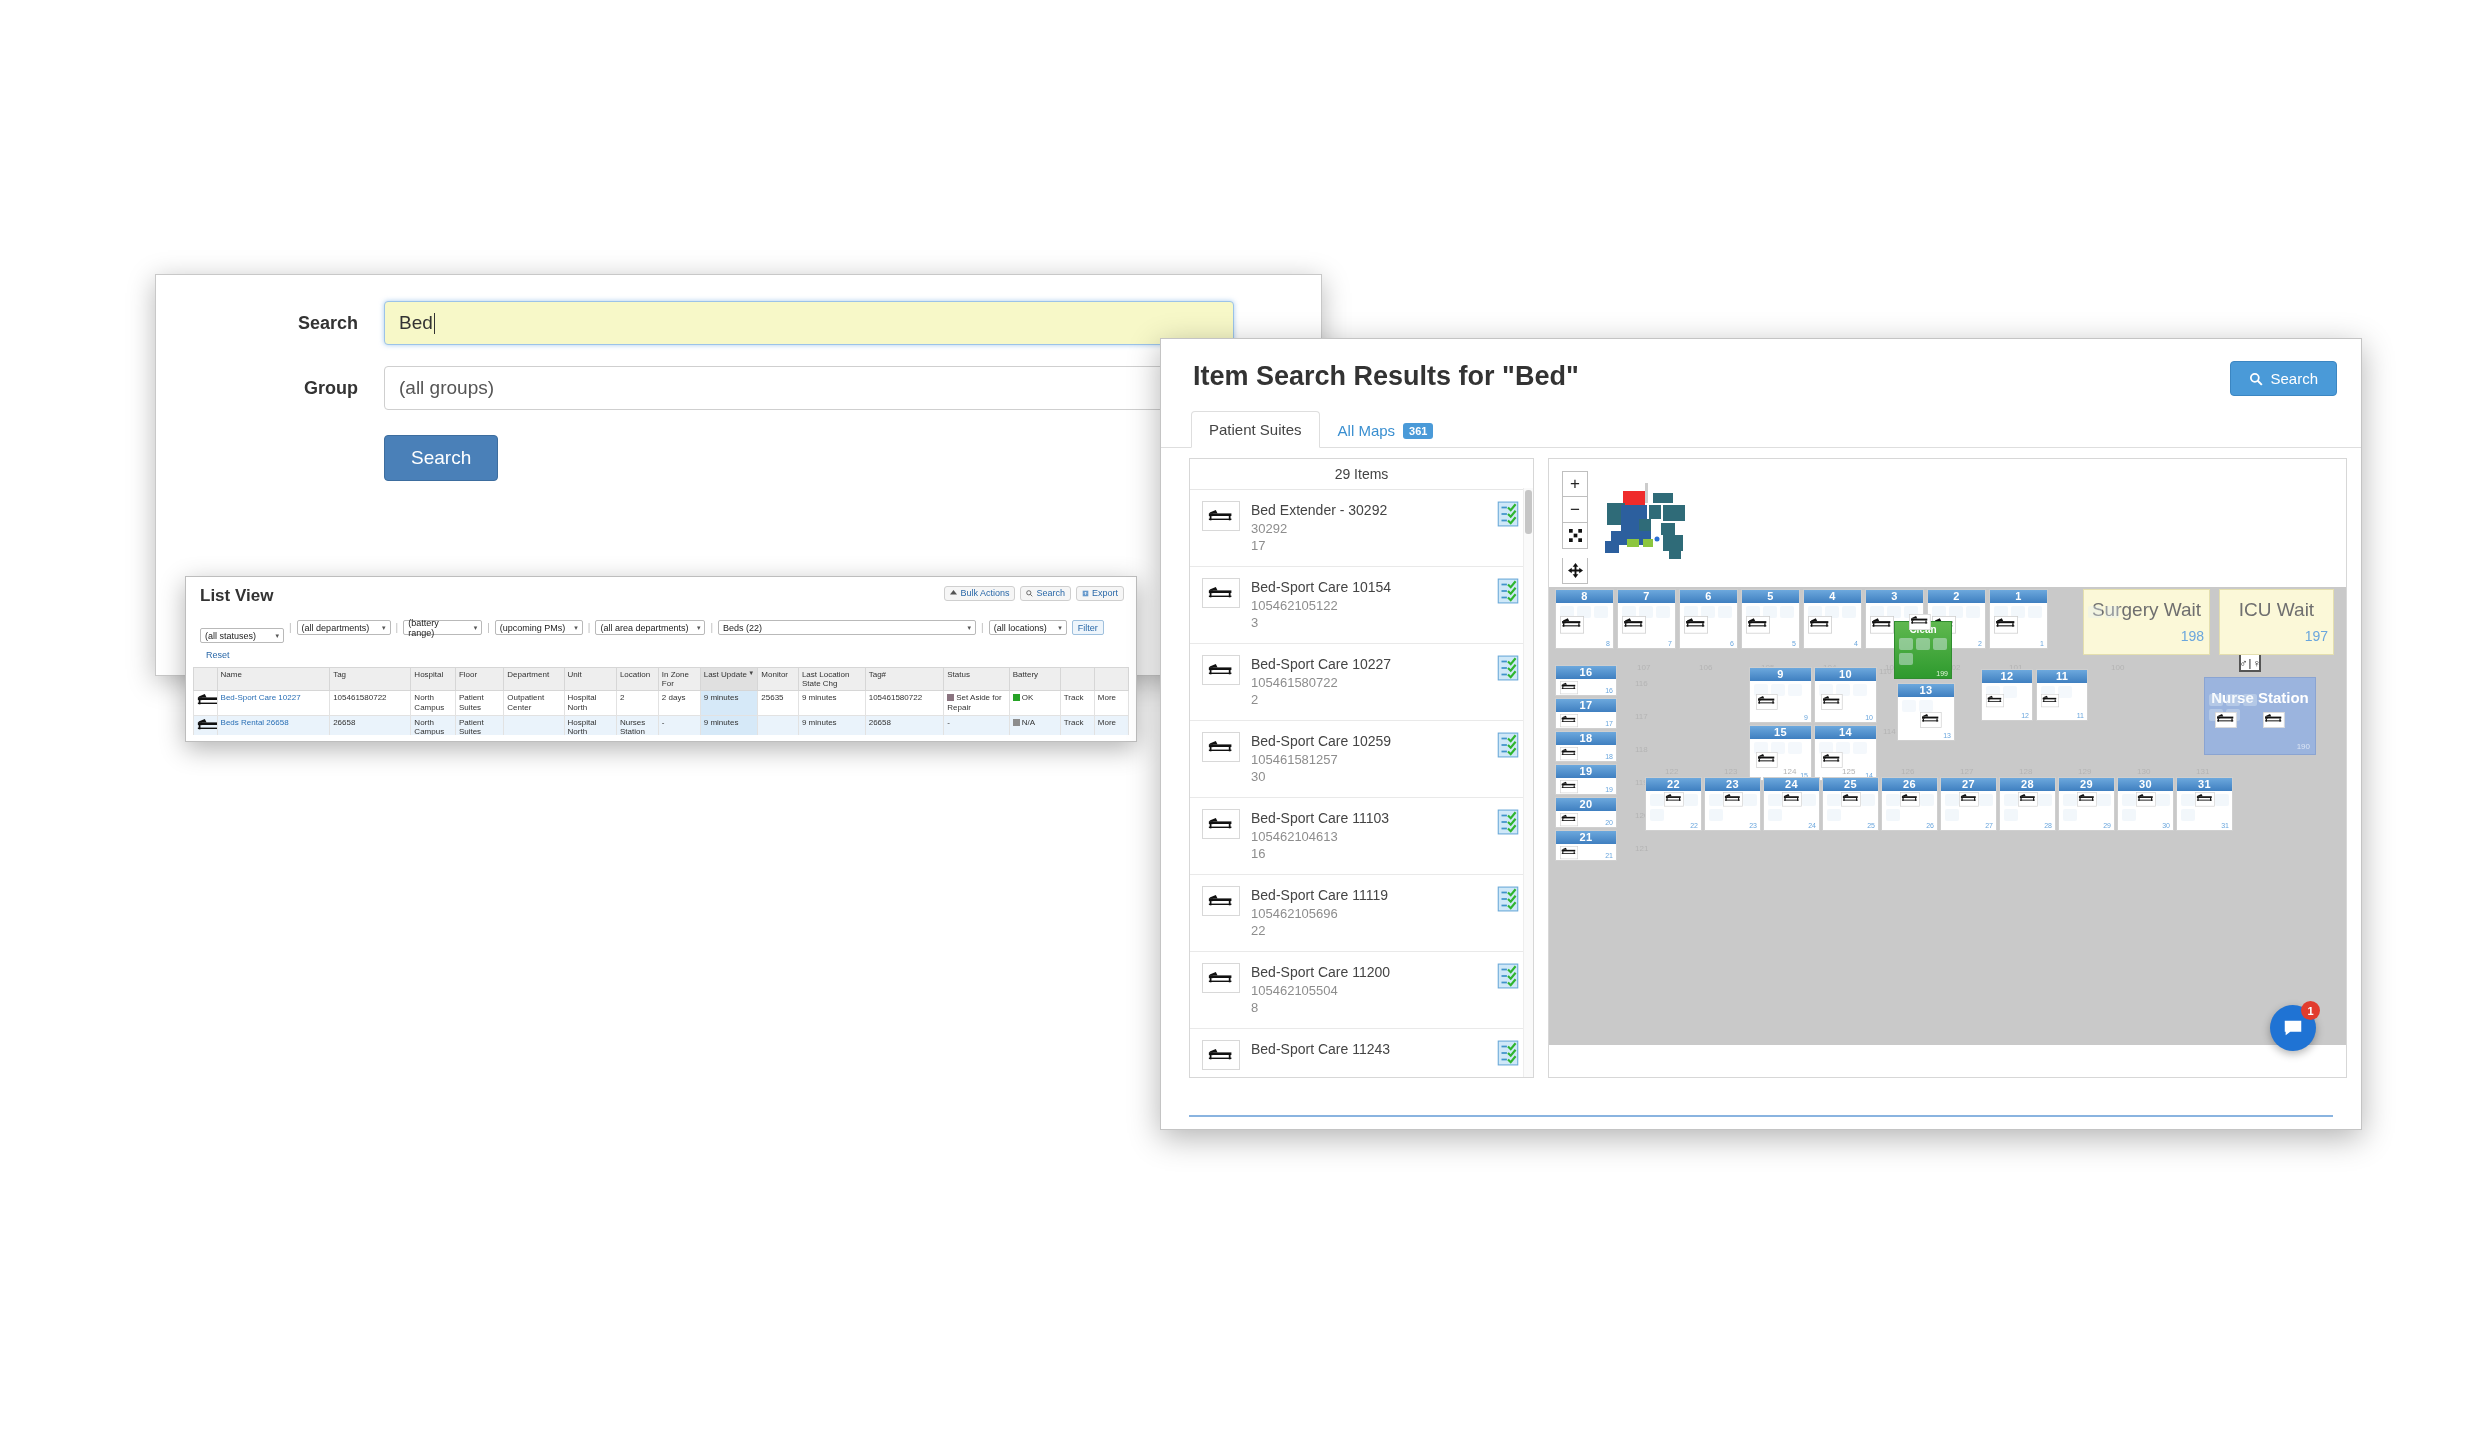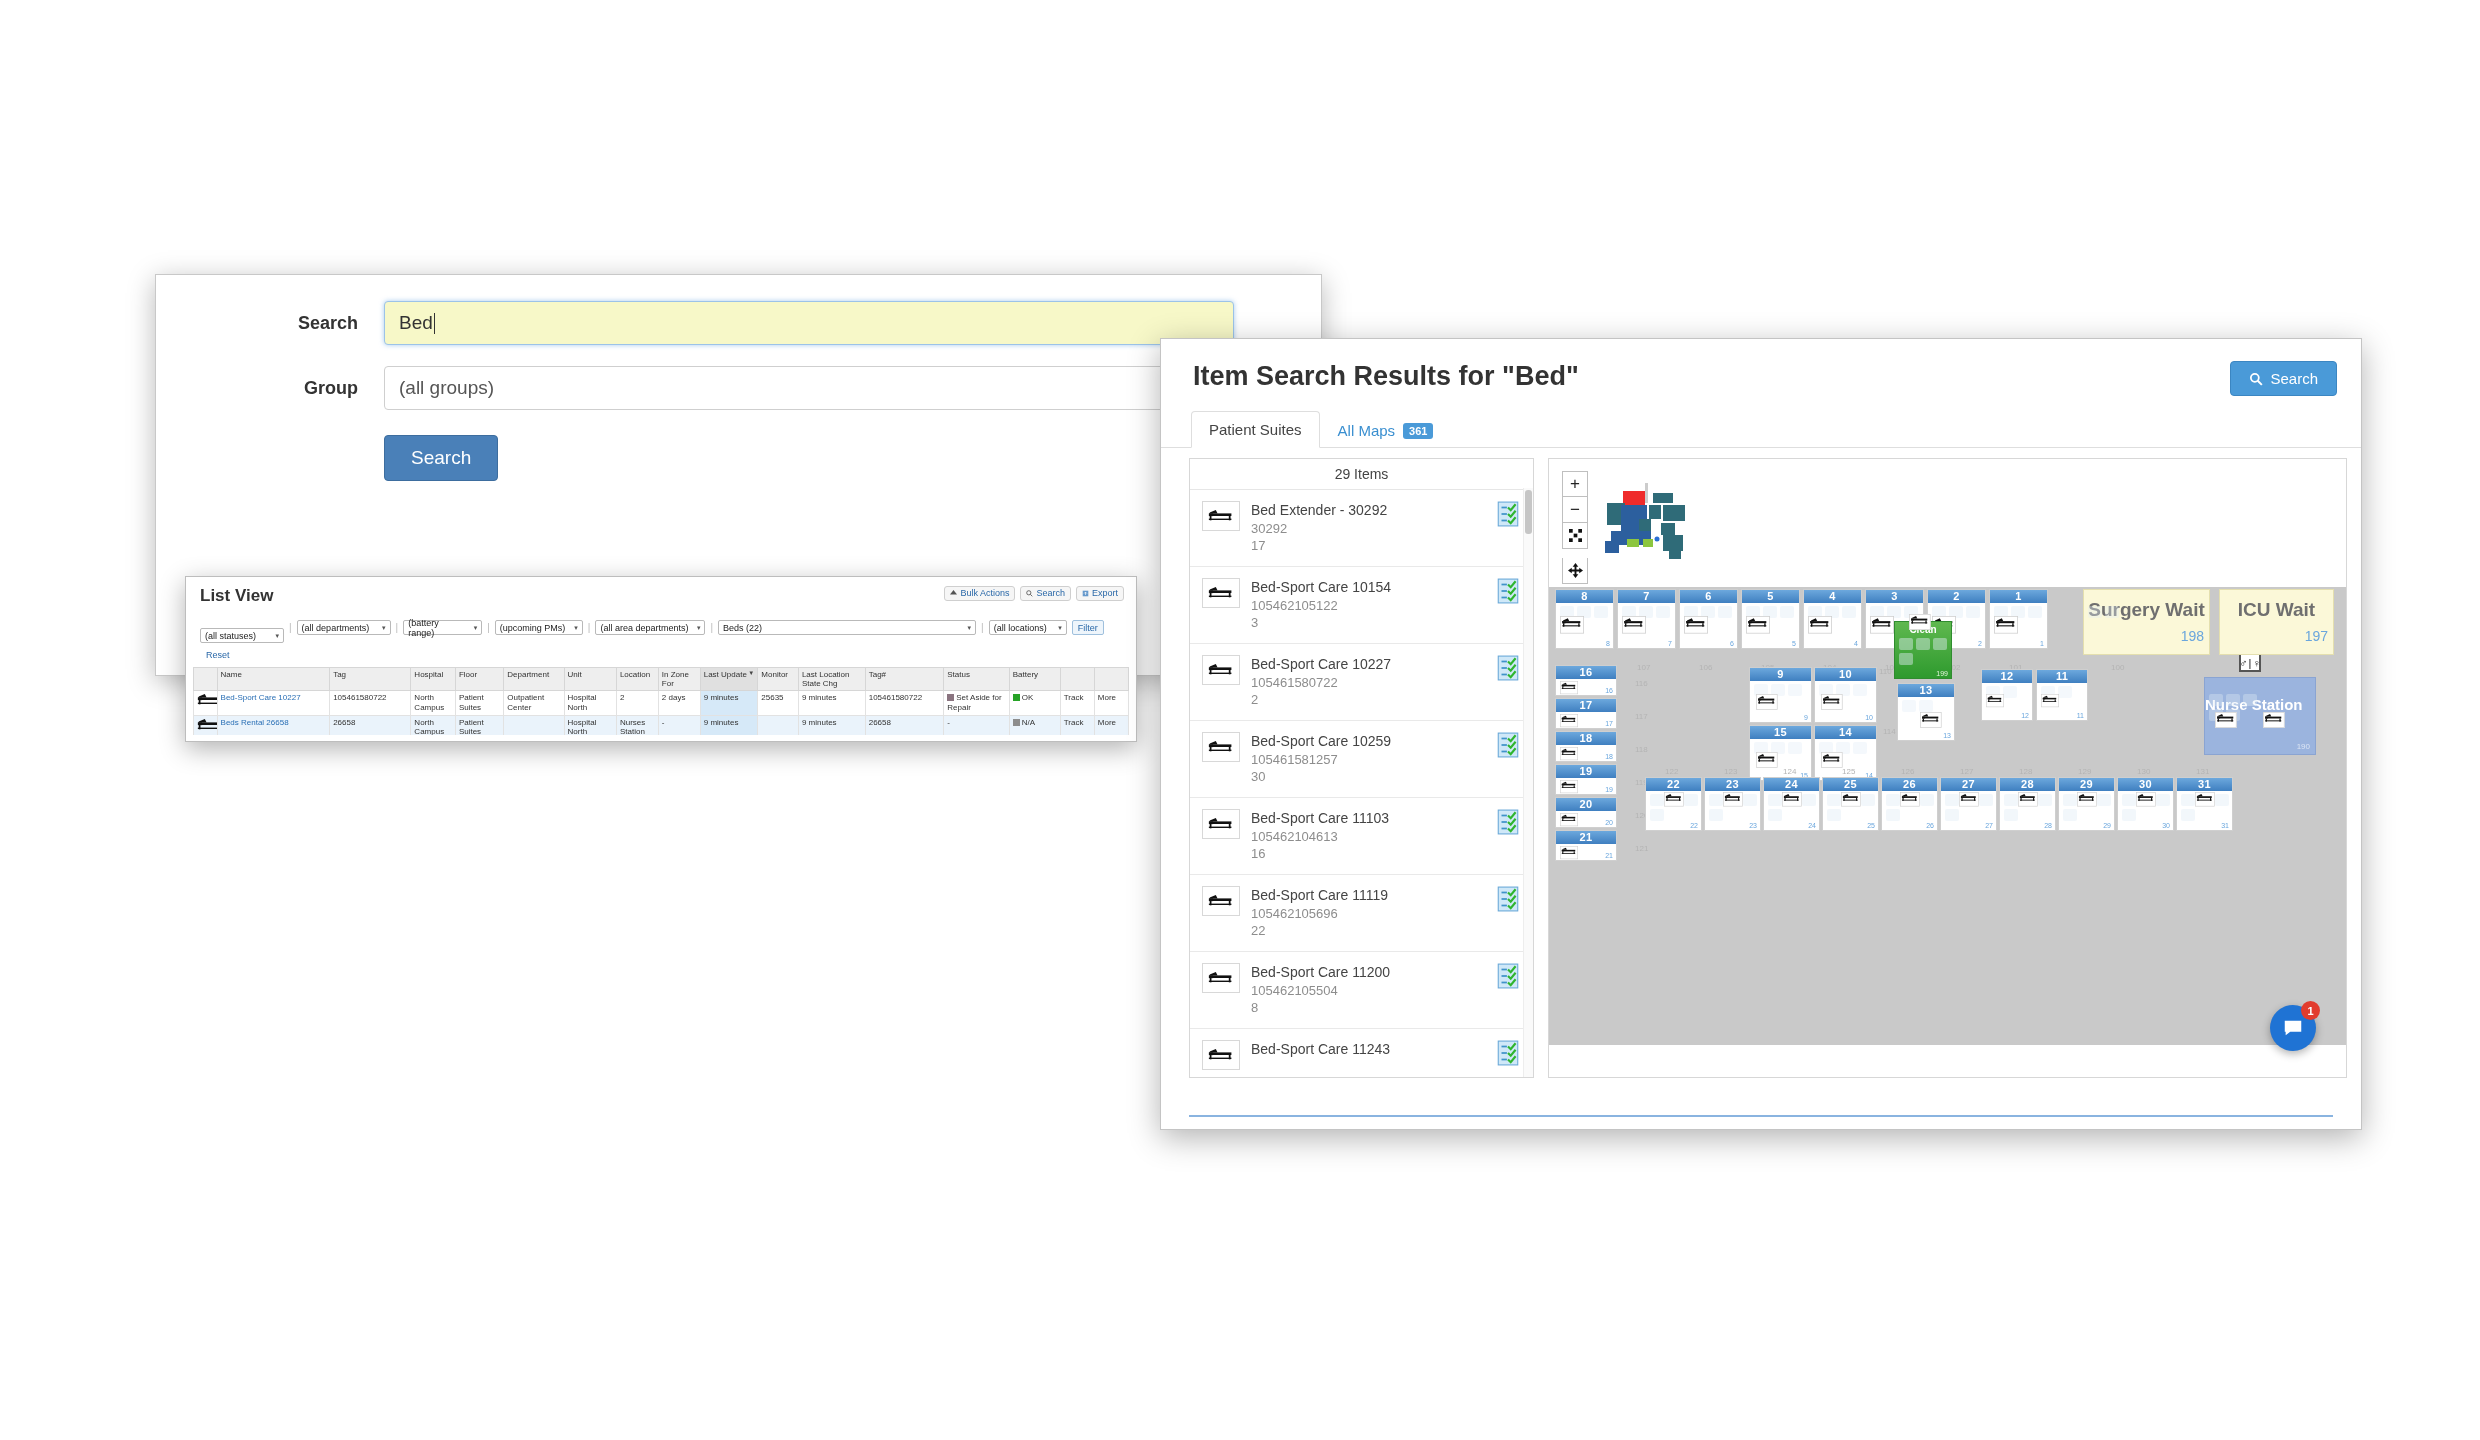--- a/index.html
+++ b/index.html
@@ -92,24 +92,24 @@
   .mgroup2{margin-top:9px;}
   .minimap{position:absolute;left:52px;top:14px;width:100px;height:92px;z-index:4;}
 
   .floor{position:absolute;left:0;top:128px;right:0;bottom:32px;background:#c9c9c9;}
   .room{position:absolute;background:#fff;border:1px solid #cfcfcf;box-sizing:border-box;}
   .room .rhd{height:13px;background:linear-gradient(#6ca8dd,#3f7fc0);color:#fff;font-size:11px;font-weight:bold;
              text-align:center;line-height:13px;letter-spacing:.3px;}
   .room .rnum{position:absolute;right:3px;bottom:1px;font-size:7px;color:#6aa6dd;}
   .ghost{position:absolute;font-size:8px;color:#b4b4b4;}
   .wait{position:absolute;background:#fbf8d8;border:1px solid #e4dfae;box-sizing:border-box;}
-  .wait .wt{text-align:center;font-size:19px;font-weight:bold;color:#6f6f6f;padding-top:9px;}
+  .wait .wt{text-align:center;font-size:19px;font-weight:normal;color:#6f6f6f;padding-top:9px;}
   .wait .rnum{position:absolute;right:5px;bottom:10px;font-size:14px;color:#6aa6dd;}
   .nurse{position:absolute;background:#9bb4de;border:1px solid #8aa4d2;box-sizing:border-box;}
-  .nurse .wt{font-size:15px;font-weight:bold;color:#fff;padding-top:18px;}
+  .nurse .wt{text-align:center;font-size:15px;font-weight:bold;color:#fff;padding-top:11px;}
   .nurse .rnum{position:absolute;right:5px;bottom:3px;font-size:8px;color:#dbe4f4;}
   .greenroom{position:absolute;background:linear-gradient(#5fb84f,#2e9a2e);border:1px solid #2f8c2f;box-sizing:border-box;}
   .greenroom .wt{text-align:center;font-size:10px;font-weight:bold;color:#fff;padding-top:2px;}
   .greenroom .rnum{position:absolute;right:3px;bottom:1px;font-size:7px;color:#e3f5dc;}
   .rest{position:absolute;width:22px;height:19px;border:2px solid #555;background:#fff;box-sizing:border-box;
         display:flex;align-items:center;justify-content:center;gap:1px;font-size:11px;color:#111;}
   .bedmark{position:absolute;}
 
   .chat{position:absolute;width:46px;height:46px;border-radius:50%;background:#1f73d4;
         display:flex;align-items:center;justify-content:center;box-shadow:0 3px 9px rgba(0,0,0,.3);}

